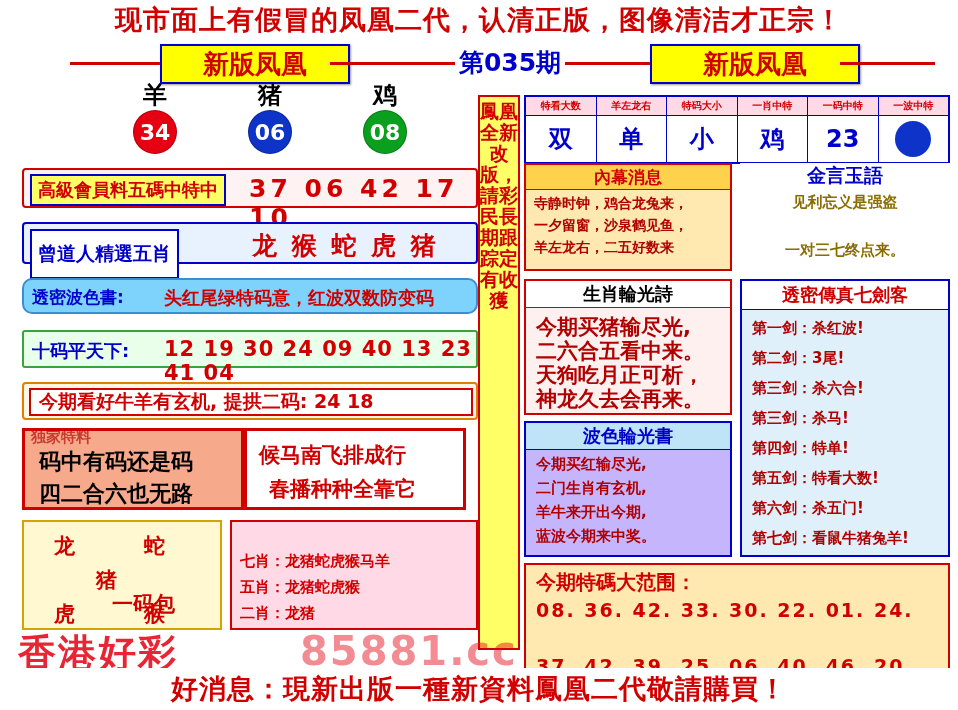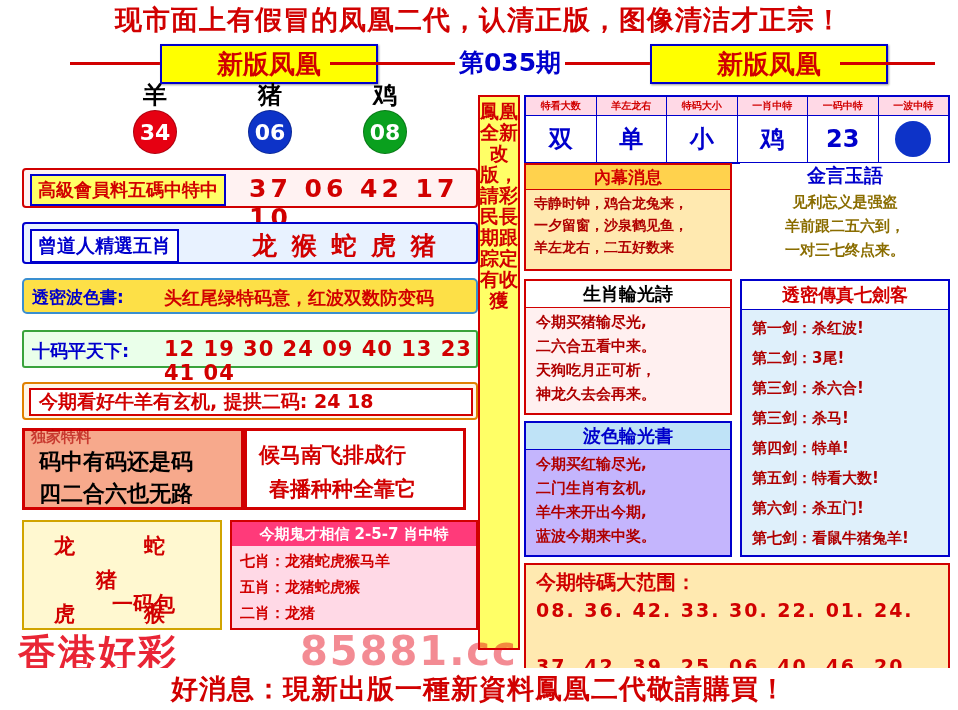--- a/index.html
+++ b/index.html
@@ -26,21 +26,21 @@
   
   .title-row{position:absolute;left:0;top:44px;width:958px;height:40px;}
   .hline{position:absolute;height:3px;background:#d10000;top:18px;}
   .hl1{left:70px;width:90px;}
   .hl2{left:330px;width:125px;}
   .hl3{left:565px;width:85px;}
   .hl4{left:840px;width:95px;}
   .newlogo{
     position:absolute;top:0;height:36px;border:2px solid #0000cc;background:#ffff00;
     display:flex;align-items:center;justify-content:center;
-    font-size:26px;font-weight:bold;color:#d10000;padding:0 22px;
+    font-size:26px;font-weight:bold;color:#d10000;padding:0 8px;
     box-shadow:1px 1px 2px #999;
   }
   .newlogo.l{left:160px;width:170px;}
   .newlogo.r{left:650px;width:190px;}
   .issue{
     position:absolute;left:455px;top:2px;width:110px;height:32px;
     display:flex;align-items:center;justify-content:center;
     font-size:25px;font-weight:bold;color:#0000cc;
   }
 
@@ -64,25 +64,25 @@
   .r1{top:168px;height:40px;border:2px solid #d10000;background:#fff2f2;border-radius:4px;}
   .r1 .tag{
     position:absolute;left:6px;top:4px;height:28px;border:2px solid #0000cc;background:#ffff66;
     display:flex;align-items:center;padding:0 6px;font-size:18px;font-weight:bold;color:#d10000;
   }
   .r1 .nums{position:absolute;left:225px;top:4px;font-size:25px;font-weight:bold;color:#d10000;letter-spacing:4px;}
 
   .r2{top:222px;height:42px;border:2px solid #0000cc;background:#e8f2ff;border-radius:4px;}
   .r2 .tag{
     position:absolute;left:6px;top:5px;height:30px;border:2px solid #0000cc;background:#ffffff;
-    display:flex;align-items:center;padding:0 6px;font-size:19px;font-weight:bold;color:#0000cc;
+    display:flex;align-items:center;padding:8px 6px;font-size:19px;font-weight:bold;color:#0000cc;
   }
   .r2 .val{position:absolute;left:228px;top:5px;font-size:25px;font-weight:bold;color:#d10000;letter-spacing:3px;}
 
-  .r3{top:278px;height:36px;border:2px solid #3a8fd0;background:#fde047;border-radius:5px;}
+  .r3{top:278px;height:36px;border:2px solid #3a8fd0;background:#7dd3fc;border-radius:10px;}
   .r3 .tag{position:absolute;left:8px;top:6px;font-size:17px;font-weight:bold;color:#0000cc;}
   .r3 .val{position:absolute;left:140px;top:6px;font-size:18px;font-weight:bold;color:#d10000;}
 
   .r4{top:330px;height:38px;border:2px solid #39a33c;background:#eaffea;border-radius:3px;}
   .r4 .tag{position:absolute;left:8px;top:7px;font-size:18px;font-weight:bold;color:#0000cc;}
   .r4 .val{position:absolute;left:140px;top:5px;font-size:21px;font-weight:bold;color:#d10000;letter-spacing:1px;}
 
   .r5{top:382px;height:38px;border:2px solid #e08000;background:#fff6e6;border-radius:4px;}
   .r5 .inner{
     position:absolute;left:5px;top:4px;width:444px;height:28px;border:2px solid #d10000;background:#ffffff;
@@ -194,21 +194,21 @@
 
   .poem{
     position:absolute;left:0;top:184px;width:208px;height:136px;
     border:2px solid #d10000;background:#fff0f0;box-sizing:border-box;
   }
   .poem .hdr{
     position:absolute;left:0;top:0;width:100%;height:26px;background:#ffffff;
     font-size:18px;font-weight:bold;color:#000000;display:flex;align-items:center;justify-content:center;
     border-bottom:1px solid #d10000;
   }
-  .poem .ln{position:absolute;left:10px;font-size:15px;color:#b00000;font-weight:bold;}
+  .poem .ln{position:absolute;left:10px;font-size:21px;color:#b00000;font-weight:bold;}
   .p1{top:32px;}.p2{top:56px;}.p3{top:80px;}.p4{top:104px;}
 
   .wave{
     position:absolute;left:0;top:326px;width:208px;height:136px;
     border:2px solid #0000cc;background:#c4b5fd;box-sizing:border-box;
   }
   .wave .hdr{
     position:absolute;left:0;top:0;width:100%;height:26px;background:#bfe3f7;
     font-size:18px;font-weight:bold;color:#0000cc;display:flex;align-items:center;justify-content:center;
     border-bottom:1px solid #0000cc;
@@ -327,21 +327,20 @@
   <div class="box-c">
     <span class="c1">龙</span>
     <span class="c2">蛇</span>
     <span class="c3">猪</span>
     <span class="c4">虎</span>
     <span class="c5">猴</span>
     <span class="c-small">一码包</span>
   </div>
 
   <div class="box-d">
-    <div class="hdr">今期鬼才相信 2-5-7 肖中特</div>
     <div class="ln d1">七肖：龙猪蛇虎猴马羊</div>
     <div class="ln d2">五肖：龙猪蛇虎猴</div>
     <div class="ln d3">二肖：龙猪</div>
   </div>
 
   <div class="vband">
     <div class="vtext">鳳凰全新改版，請彩民長期跟踪定有收獲</div>
   </div>
 
   <div class="rpanel">
@@ -370,21 +369,20 @@
     <div class="news">
       <div class="hdr">內幕消息</div>
       <div class="ln n1">寺静时钟，鸡合龙兔来，</div>
       <div class="ln n2">一夕留窗，沙泉鹤见鱼，</div>
       <div class="ln n3">羊左龙右，二五好数来</div>
     </div>
 
     <div class="gold">
       <div class="hdr">金言玉語</div>
       <div class="ln g1">见利忘义是强盗</div>
-      <div class="ln g2">羊前跟二五六到，</div>
       <div class="ln g3">一对三七终点来。</div>
     </div>
 
     <div class="poem">
       <div class="hdr">生肖輪光詩</div>
       <div class="ln p1">今期买猪输尽光,</div>
       <div class="ln p2">二六合五看中来。</div>
       <div class="ln p3">天狗吃月正可析，</div>
       <div class="ln p4">神龙久去会再来。</div>
     </div>

